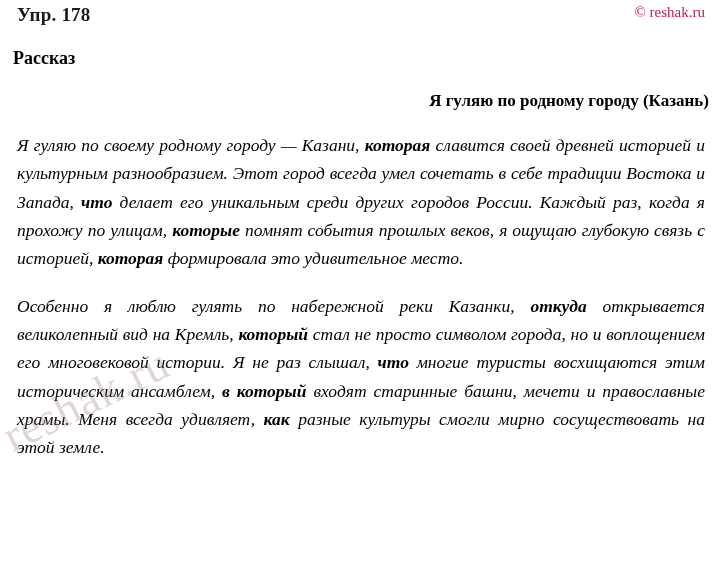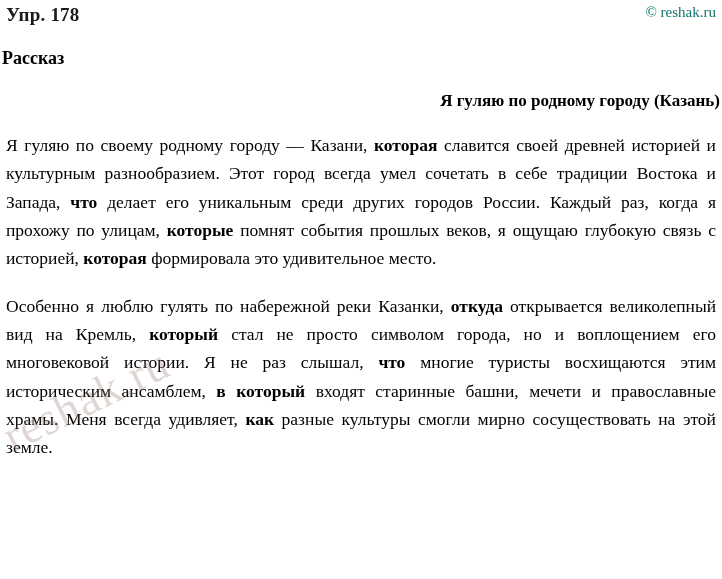--- a/index.html
+++ b/index.html
@@ -13,37 +13,37 @@
     font-family: "Liberation Serif", serif;
     color: #000000;
     position: relative;
     overflow: hidden;
   }
   .page {
     position: relative;
     width: 722px;
     height: 487px;
     box-sizing: border-box;
-    padding: 0 2px;
+    padding: 0 13px;
   }
   .topbar {
     display: flex;
     justify-content: space-between;
     align-items: flex-start;
     padding: 4px 4px 0 4px;
   }
   .exercise-number {
     font-size: 19px;
     font-weight: bold;
     color: #1a1a1a;
     letter-spacing: 0.2px;
   }
   .site-credit {
     font-size: 15px;
-    color: #0f766e;
+    color: #be185d;
     font-family: "Liberation Serif", serif;
   }
   .doc-title {
     text-align: left;
     font-size: 18px;
     font-weight: bold;
     margin-top: 22px;
   }
   .doc-subtitle {
     text-align: right;
@@ -51,20 +51,21 @@
     font-weight: bold;
     margin-top: 22px;
   }
   .body-text {
     font-size: 17.5px;
     line-height: 1.62;
     text-align: justify;
     text-justify: inter-word;
     margin: 20px 2px 0 2px;
     padding: 0 2px;
+    font-style: italic;
   }
   .body-text.second {
     margin-top: 19px;
   }
   .body-text b {
     font-weight: bold;
   }
   .watermark {
     position: absolute;
     left: -6px;

